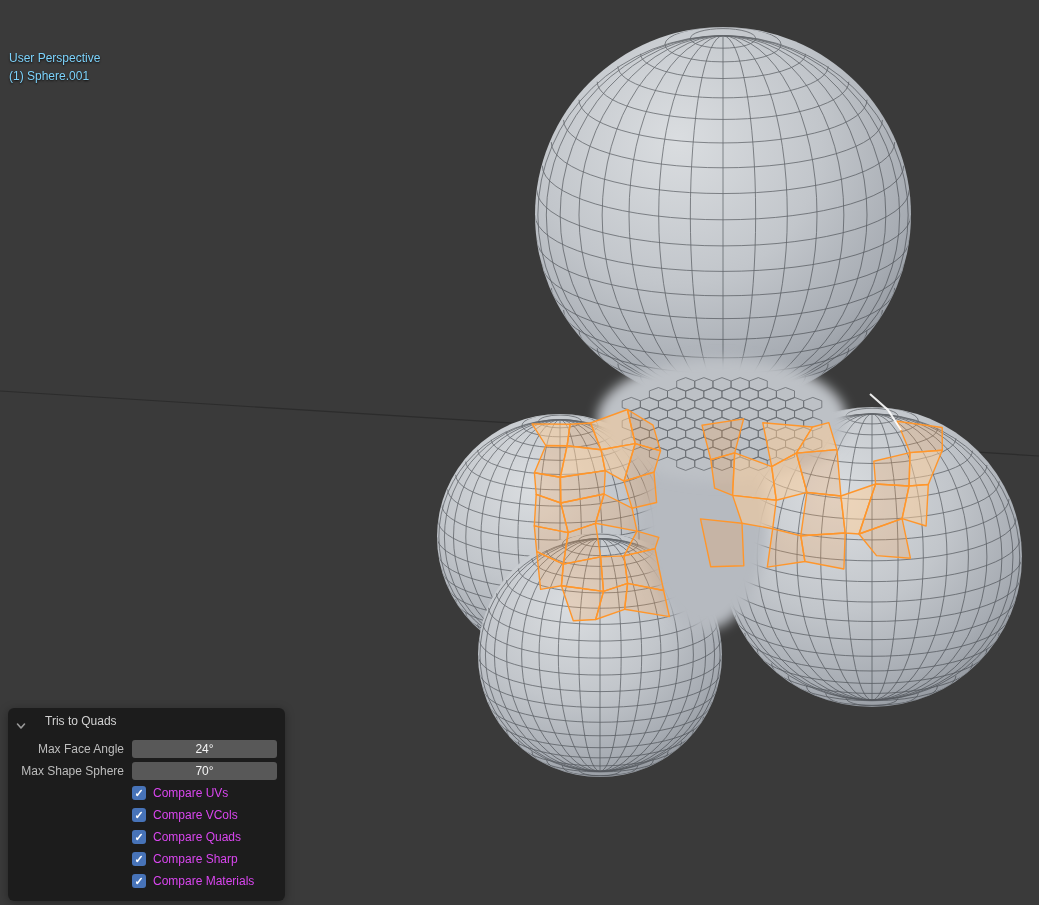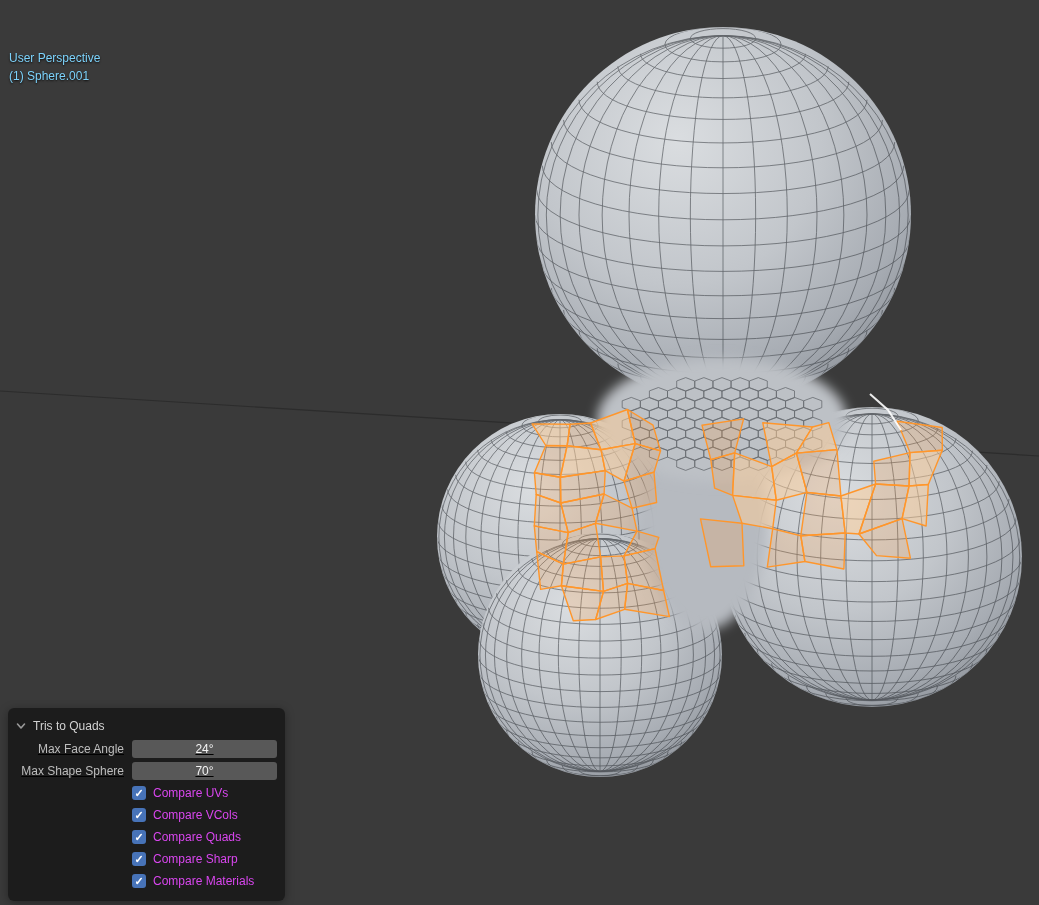--- a/index.html
+++ b/index.html
@@ -21,25 +21,25 @@
   .panel{
     position:absolute;left:8px;top:708px;width:277px;
     background:rgba(26,26,26,0.95);
     border-radius:6px;
     padding:6px 8px 9px 8px;
     box-sizing:border-box;
     box-shadow:0 2px 10px rgba(0,0,0,.35);
     font-size:12px;
   }
   .panel-header{
-    display:flex;align-items:center;gap:7px;height:24px;
+    display:flex;gap:19px;height:24px;
     color:#d2d2d2;cursor:pointer;
   }
   .panel-header .chev{display:flex;align-items:center;color:#9a9a9a;}
-  .prop-row{display:flex;align-items:center;height:22px;text-decoration:underline;}
+  .prop-row{display:flex;align-items:center;height:22px;}
   .prop-label{
     width:108px;flex:none;text-align:right;margin-right:8px;
     color:#bdbdbd;white-space:nowrap;
   }
   .prop-field{
     flex:1;height:18px;border-radius:3px;
     background:#585858;
     color:#f4f4f4;
     display:flex;align-items:center;justify-content:center;
     cursor:ew-resize;

